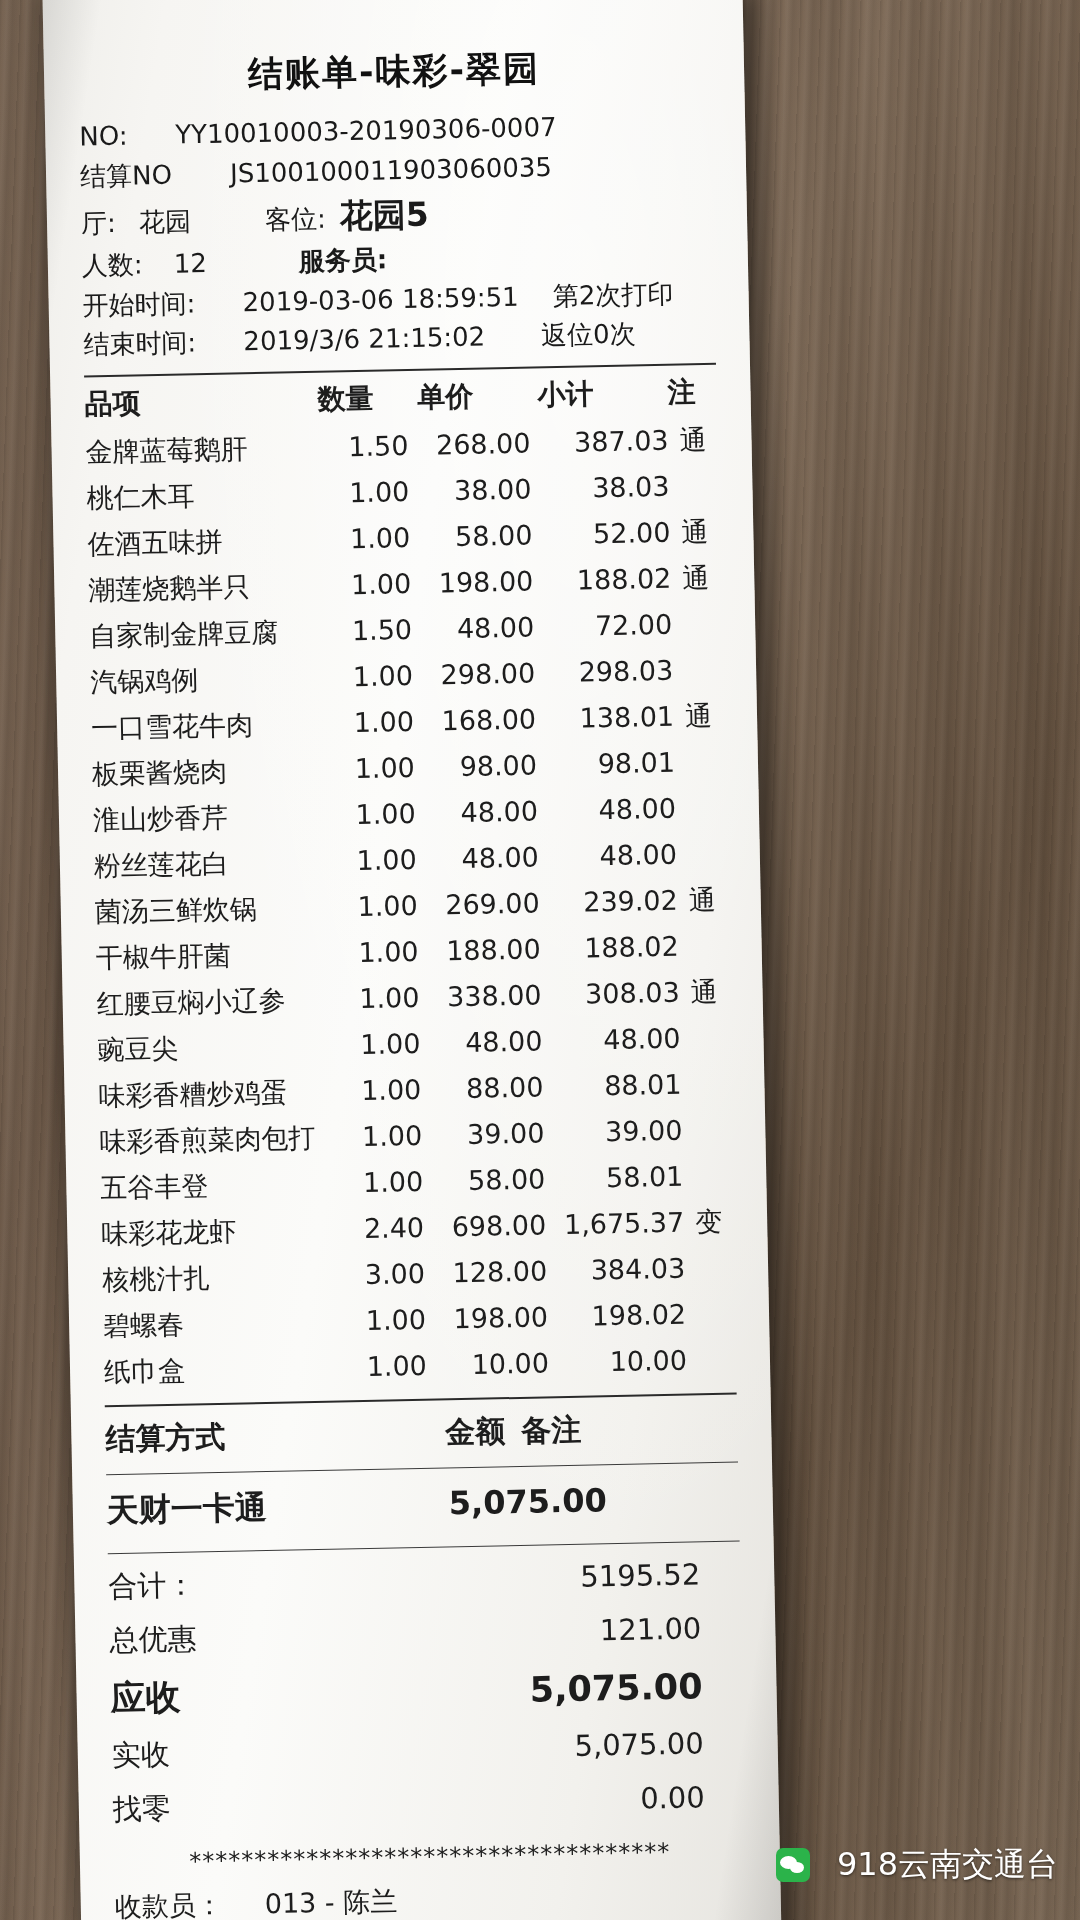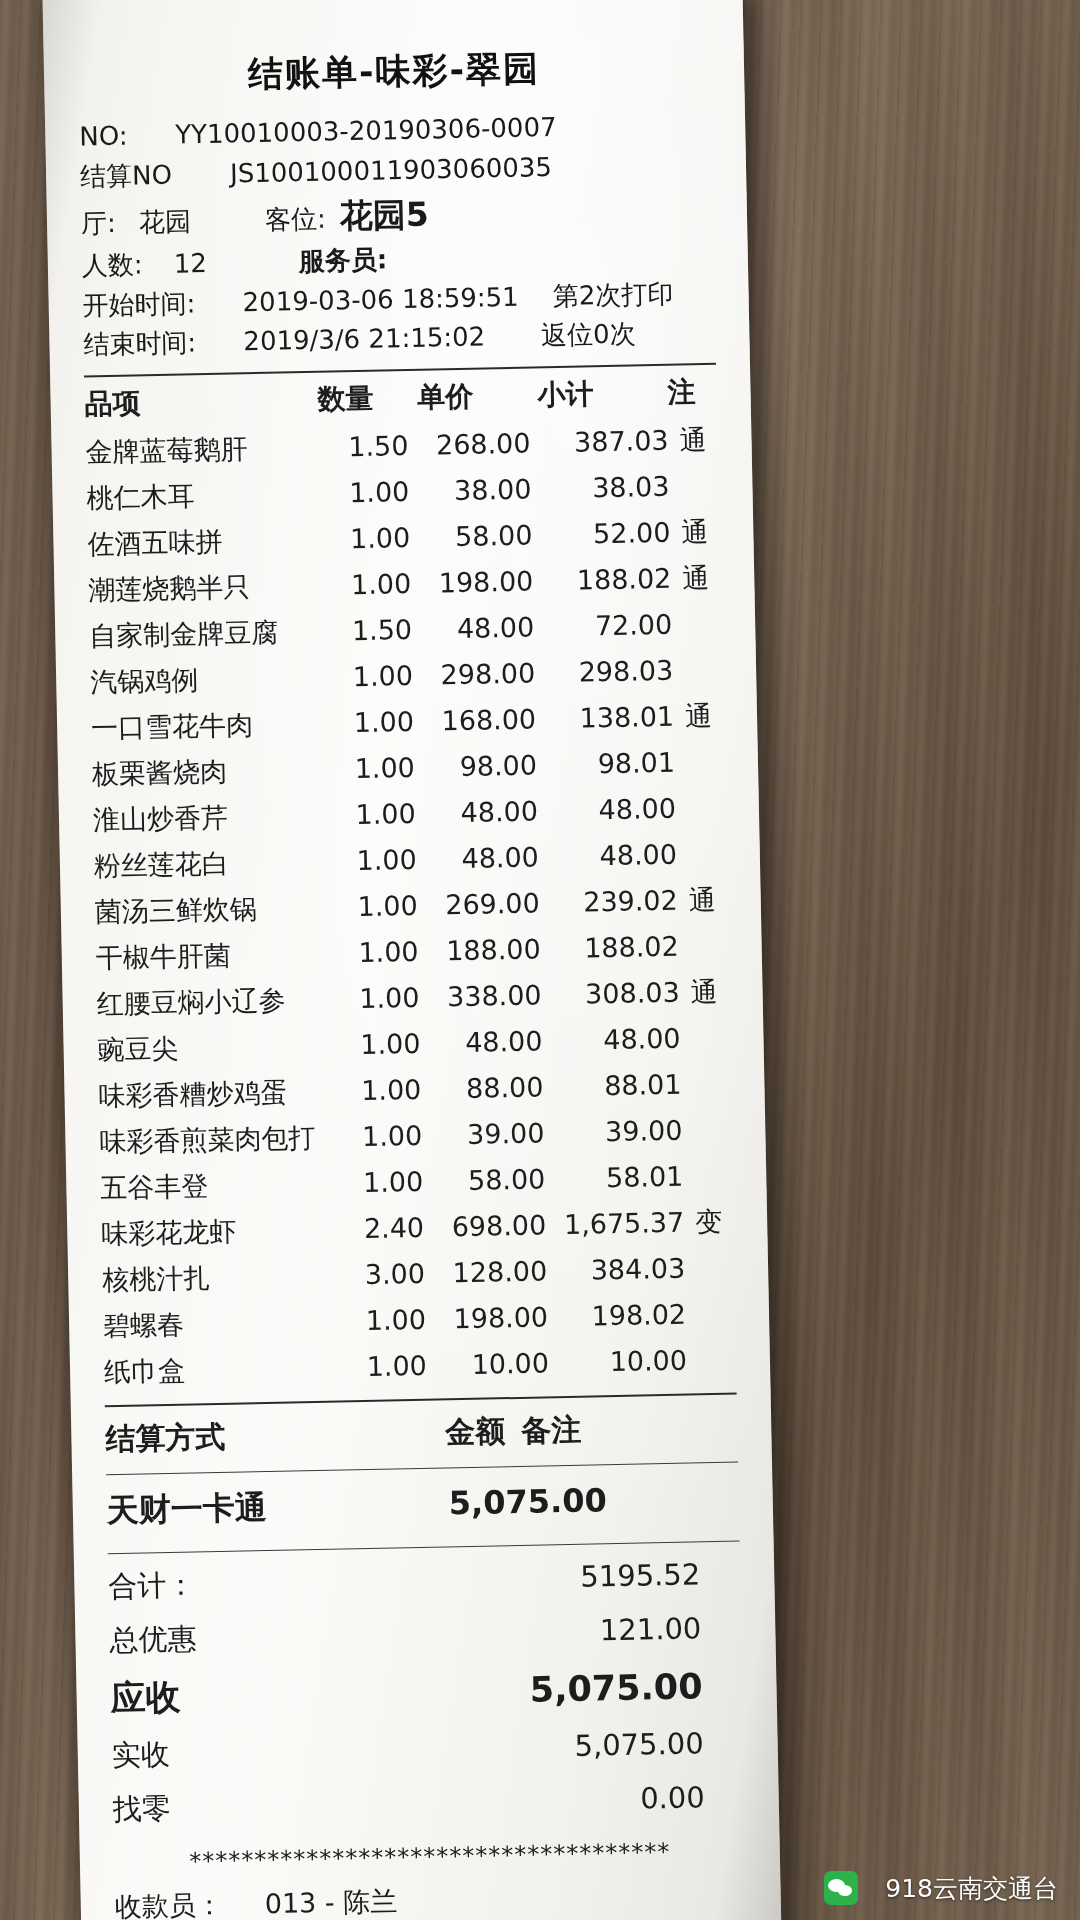--- a/index.html
+++ b/index.html
@@ -177,26 +177,26 @@
 
   .footer { font-size: 27px; line-height: 1.6; }
   .footer .row { display: flex; }
   .footer .fl { width: 150px; }
   .footer .fv { flex: 1; }
 
   
   #watermark {
     position: absolute;
     right: 22px;
-    bottom: 15px;
+    bottom: 33px;
     display: flex;
     align-items: center;
     gap: 27px;
     color: #ffffff;
-    font-size: 25px;
+    font-size: 32px;
     font-family: "DejaVu Sans", sans-serif;
     text-shadow: 0 1px 3px rgba(0,0,0,0.6);
   }
   #wm-logo {
     width: 34px;
     height: 34px;
     border-radius: 7px;
     background: #2bb34a;
     position: relative;
     flex: none;

